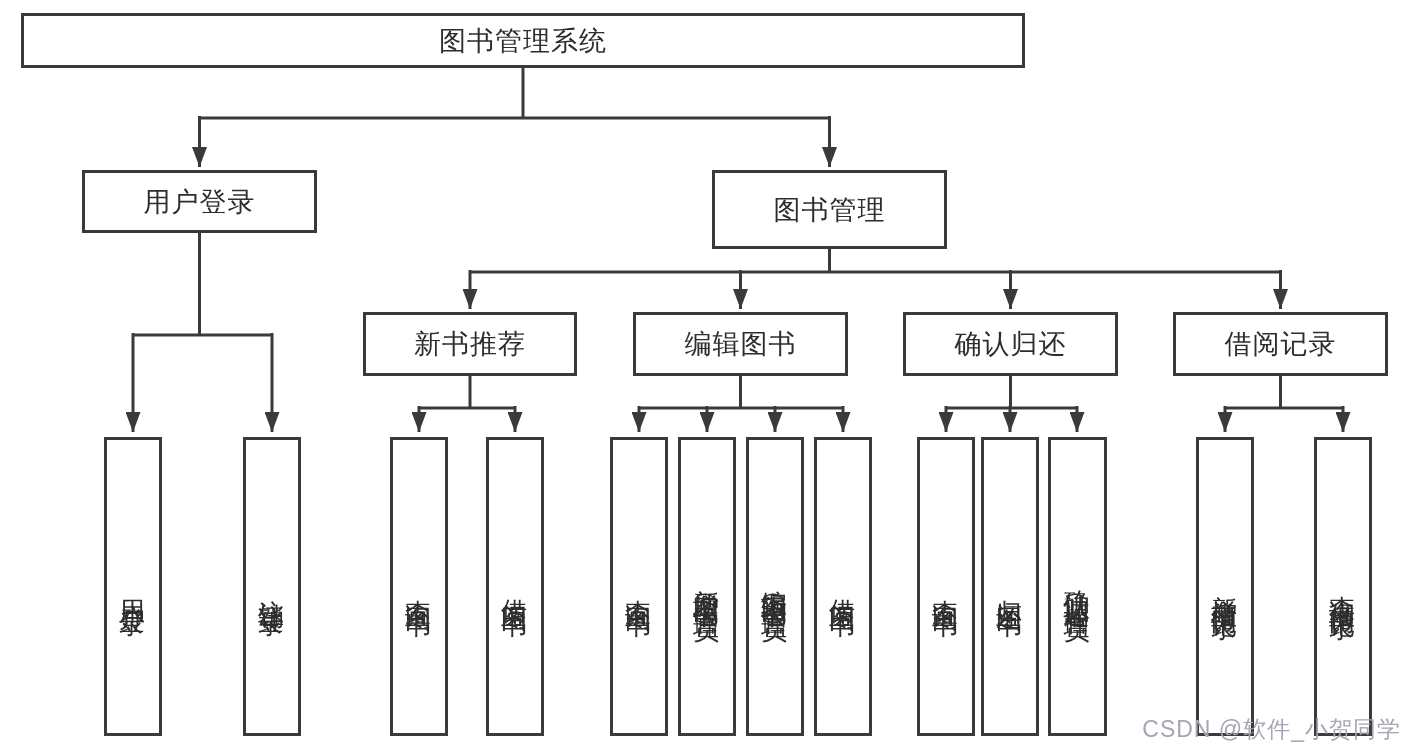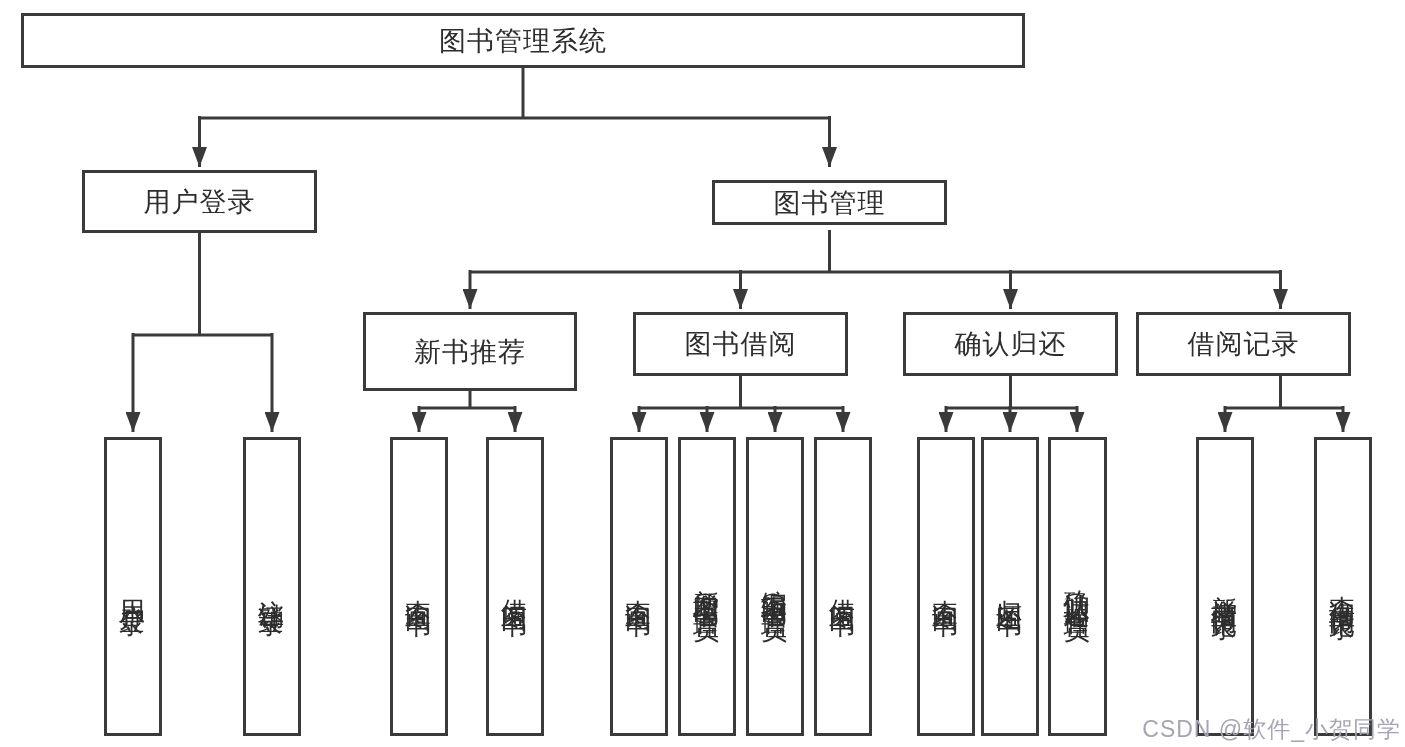--- a/index.html
+++ b/index.html
@@ -115,34 +115,34 @@
     </g>
   </svg>
 
   <div class="box h" style="left:21px;top:13px;width:1004px;height:55px">
     <span class="lbl">图书管理系统</span>
   </div>
 
   <div class="box h" style="left:82px;top:170px;width:235px;height:63px">
     <span class="lbl">用户登录</span>
   </div>
-  <div class="box h" style="left:712px;top:180px;width:235px;height:45px">
+  <div class="box h" style="left:712px;top:170px;width:235px;height:79px">
     <span class="lbl">图书管理</span>
   </div>
 
-  <div class="box h" style="left:363px;top:312px;width:214px;height:79px">
+  <div class="box h" style="left:363px;top:312px;width:214px;height:64px">
     <span class="lbl">新书推荐</span>
   </div>
   <div class="box h" style="left:633px;top:312px;width:215px;height:64px">
-    <span class="lbl">图书借阅</span>
+    <span class="lbl">编辑图书</span>
   </div>
   <div class="box h" style="left:903px;top:312px;width:215px;height:64px">
     <span class="lbl">确认归还</span>
   </div>
-  <div class="box h" style="left:1136px;top:312px;width:215px;height:64px">
+  <div class="box h" style="left:1173px;top:312px;width:215px;height:64px">
     <span class="lbl">借阅记录</span>
   </div>
 
   <div class="box v" style="left:104px;top:437px;width:58px;height:299px">
     <span class="lbl">用户登录</span>
   </div>
   <div class="box v" style="left:243px;top:437px;width:58px;height:299px">
     <span class="lbl">注销登录</span>
   </div>
 

